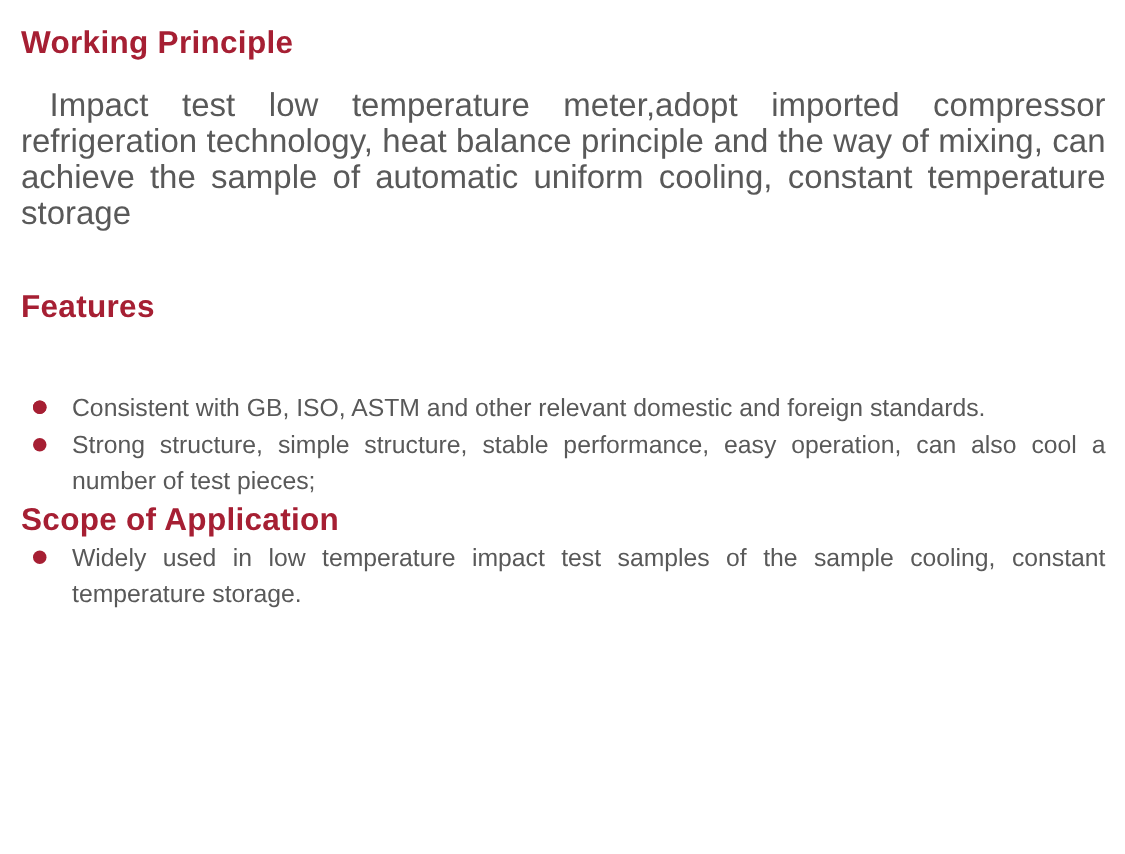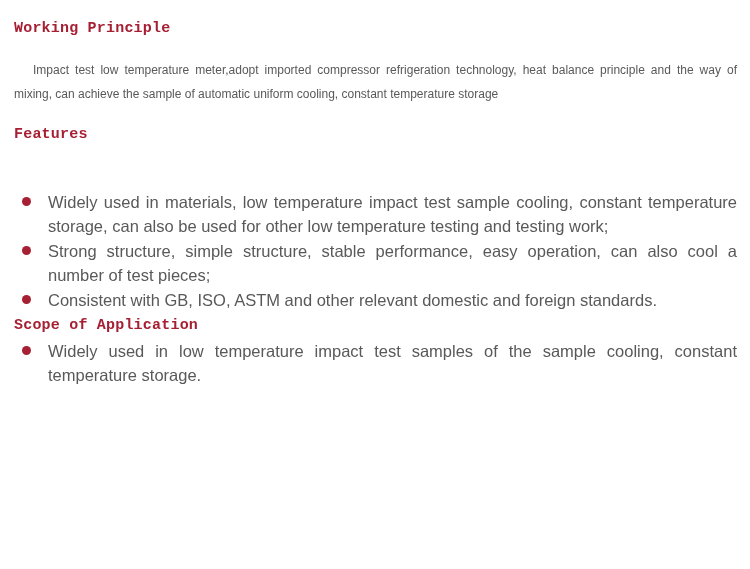--- a/index.html
+++ b/index.html
@@ -17,34 +17,34 @@
     width: 750px;
     height: 569px;
     overflow: hidden;
     font-family: "Liberation Sans", sans-serif;
     color: var(--text);
   }
   .doc {
     padding: 0 13px 0 14px;
   }
   .section-heading {
-    font-family: Liberation Mono, monospace;
+    font-family: Liberation Sans, sans-serif;
     font-weight: 700;
-    font-size: 15px;
+    font-size: 21px;
     line-height: 26px;
     letter-spacing: 0.2px;
     color: var(--accent);
     margin: 0;
   }
   .sec-working .section-heading { margin-top: 16px; }
-  .sec-features .section-heading { margin-top: 16px; }
+  .sec-features .section-heading { margin-top: 38px; }
   .sec-scope .section-heading { }
 
   .para {
-    font-size: 12px;
+    font-size: 22px;
     line-height: 24px;
     text-align: justify;
     margin: 16px 0 0 0;
   }
   .para.indent { text-indent: 19px; }
 
   ul.bullets {
     list-style: none;
     margin: 0;
     padding: 0;
@@ -78,29 +78,28 @@
   <section class="sec-working">
     <h2 class="section-heading">Working Principle</h2>
     <p class="para indent">Impact test low temperature meter,adopt imported compressor refrigeration technology, heat balance principle and the way of mixing, can achieve the sample of automatic uniform cooling, constant temperature storage</p>
   </section>
 
   <section class="sec-features">
     <h2 class="section-heading">Features</h2>
     <ul class="bullets">
       <li class="bullet-item">
         <span class="bullet"></span>
-        <span class="li-text">Widely used in materials, low temperature impact test sample cooling, constant temperature storage, can also be used for other low temperature testing and testing work;</span>
+      </li>
+      <li class="bullet-item">
+        <span class="bullet"></span>
+        <span class="li-text">Consistent with GB, ISO, ASTM and other relevant domestic and foreign standards.</span>
       </li>
       <li class="bullet-item">
         <span class="bullet"></span>
         <span class="li-text">Strong structure, simple structure, stable performance, easy operation, can also cool a number of test pieces;</span>
-      </li>
-      <li class="bullet-item">
-        <span class="bullet"></span>
-        <span class="li-text">Consistent with GB, ISO, ASTM and other relevant domestic and foreign standards.</span>
       </li>
     </ul>
   </section>
 
   <section class="sec-scope">
     <h2 class="section-heading">Scope of Application</h2>
     <ul class="bullets">
       <li class="bullet-item">
         <span class="bullet"></span>
         <span class="li-text">Widely used in low temperature impact test samples of the sample cooling, constant temperature storage.</span>

